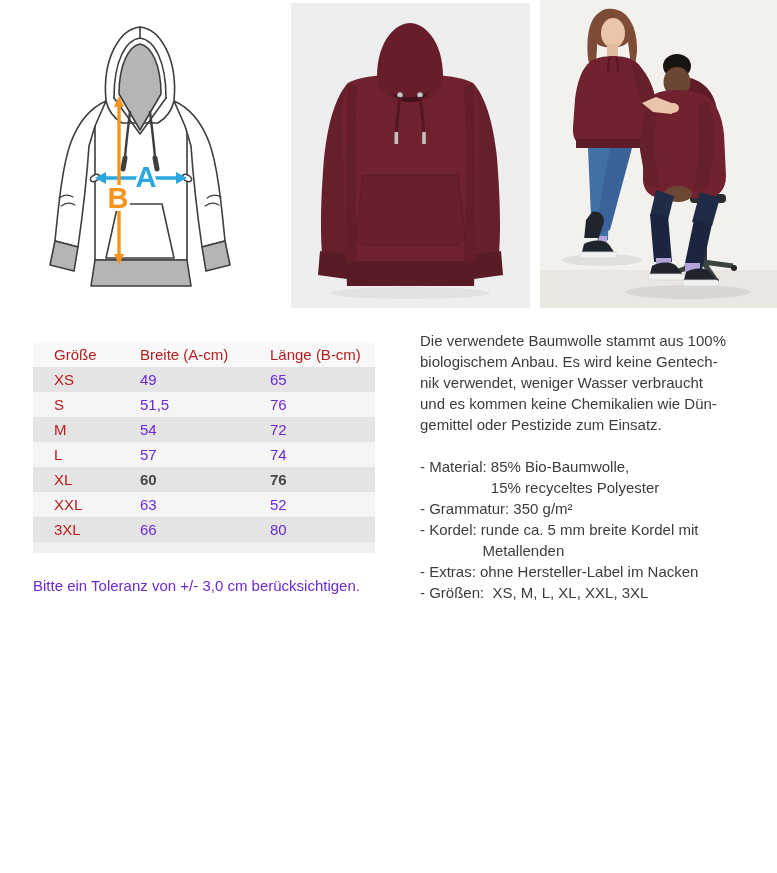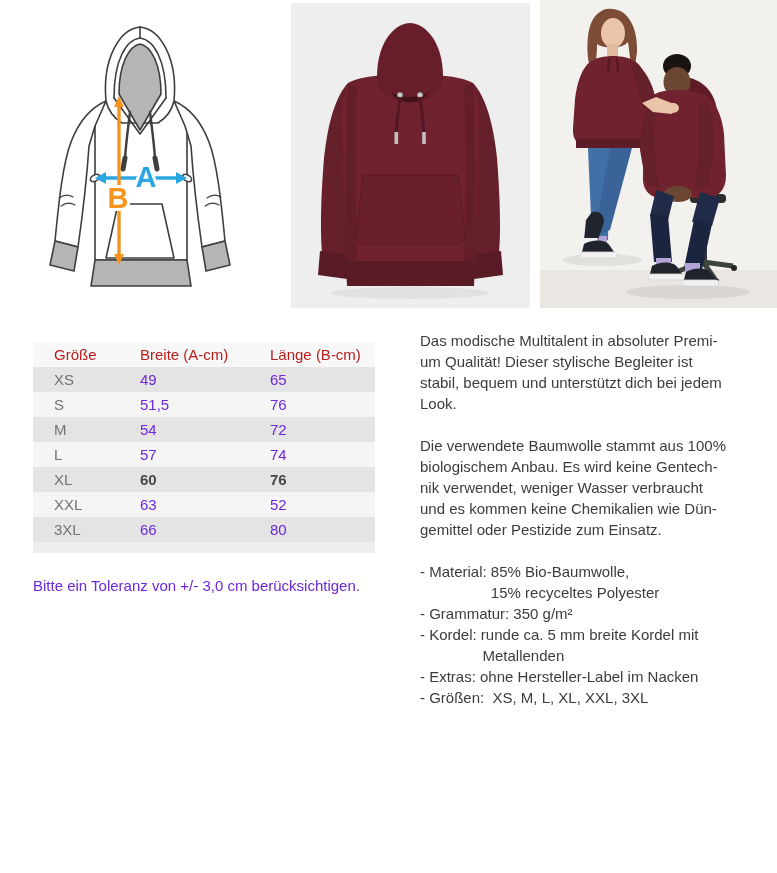--- a/index.html
+++ b/index.html
@@ -10,21 +10,21 @@
   .diagram{left:22px;top:8px;width:260px;height:290px;}
   .product{left:291px;top:3px;width:239px;height:305px;}
   .models{left:540px;top:0px;width:237px;height:308px;}
 
   
   .size-table{position:absolute;left:33px;top:342px;width:342px;border-collapse:collapse;
               table-layout:fixed;font-size:15px;}
   .size-table th{height:25px;font-weight:400;color:#b91c1c;text-align:left;background:#f8f8f8;padding:0;}
   .size-table td{height:25px;padding:0;color:#6d28d9;vertical-align:middle;}
   .size-table th:first-child,.size-table td:first-child{padding-left:21px;}
-  .size-table tbody td:first-child{color:#737373;}
+  .size-table tbody td:first-child{color:#b91c1c;}
   .size-table tbody tr:nth-child(odd){background:#e4e4e4;}
   .size-table tbody tr:nth-child(even){background:#f5f5f5;}
   .size-table tbody tr.em td:nth-child(2),
   .size-table tbody tr.em td:nth-child(3){color:#474747;font-weight:700;}
   .table-strip{position:absolute;left:33px;top:542px;width:342px;height:11px;background:#efefef;}
 
   .tolerance{position:absolute;left:33px;top:577px;margin:0;font-size:15px;color:#6d28d9;}
 
   .description{position:absolute;left:420px;top:330px;width:354px;font-size:15px;line-height:21px;color:#3c3c3c;}
   .para{margin:0 0 21px 0;white-space:pre-line;}
@@ -240,24 +240,20 @@
           <td>80</td>
         </tr>
       </tbody>
   </table>
   <div class="table-strip"></div>
 
   <p class="tolerance">Bitte ein Toleranz von +/- 3,0 cm berücksichtigen.</p>
 
   <div class="description">
     <div id="desc-paragraphs">
-        <p class="para">Das modische Multitalent in absoluter Premi-
-um Qualität! Dieser stylische Begleiter ist
-stabil, bequem und unterstützt dich bei jedem
-Look.</p>
         <p class="para">Die verwendete Baumwolle stammt aus 100%
 biologischem Anbau. Es wird keine Gentech-
 nik verwendet, weniger Wasser verbraucht
 und es kommen keine Chemikalien wie Dün-
 gemittel oder Pestizide zum Einsatz.</p>
       </div>
     <div id="spec-list" class="specs">- Material: 85% Bio-Baumwolle,
                  15% recyceltes Polyester
 - Grammatur: 350 g/m²
 - Kordel: runde ca. 5 mm breite Kordel mit

